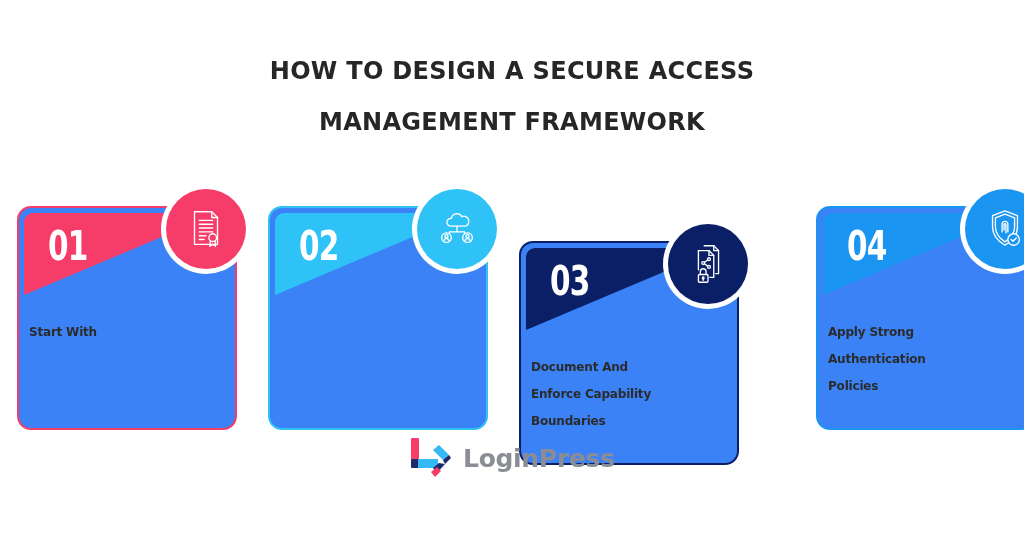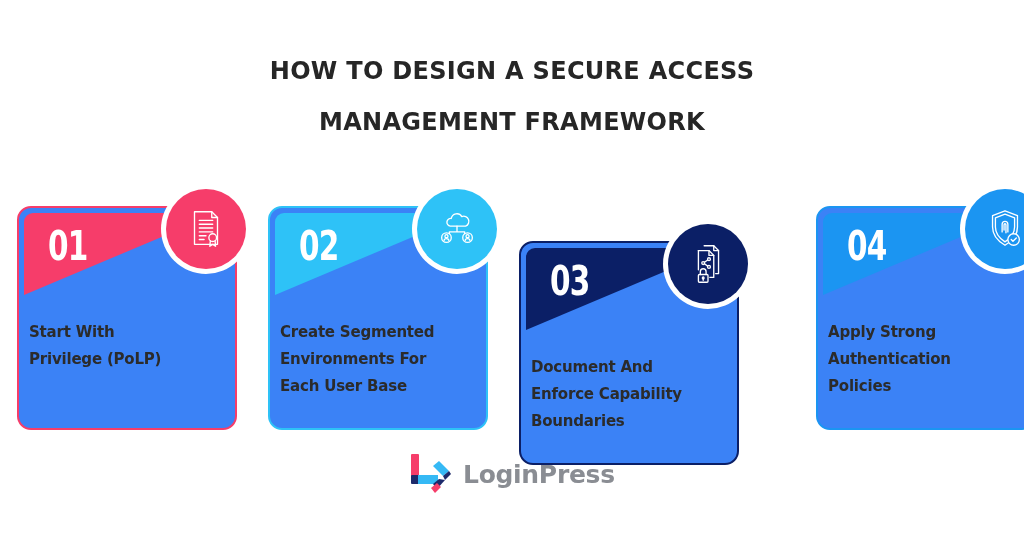--- a/index.html
+++ b/index.html
@@ -33,30 +33,30 @@
     border-radius: 50%; background: #ffffff;
   }
   .icon-circle {
     position: absolute; left: 5px; top: 5px; width: 80px; height: 80px; border-radius: 50%;
     background: var(--c); display: flex; align-items: center; justify-content: center;
   }
   .icon-circle svg { width: 46px; height: 46px; }
   .card-text {
     position: absolute; left: 10px; top: 111px; width: 205px;
     font-family: "DejaVu Sans", sans-serif; font-weight: bold;
-    font-size: 15px; line-height: 27px; color: #2b2b2b; letter-spacing: -0.2px;
+    font-size: 12px; line-height: 27px; color: #2b2b2b; letter-spacing: -0.2px;
   }
   .card-text span { display: block; white-space: nowrap; }
 
   .c1 { left: 17px; --c: #f63d6a; }
   .c2 { left: 268px; --c: #2ec2f7; }
   .c3 { left: 519px; margin-top: 35px; --c: #0b1f66; }
   .c4 { left: 816px; --c: #1b95f2; }
 
-  .logo { position: absolute; left: 409px; top: 454px; height: 40px; display: flex; align-items: center; }
+  .logo { position: absolute; left: 409px; top: 438px; height: 40px; display: flex; align-items: center; }
   .logo svg { width: 44px; height: 44px; }
   .logo-text {
     margin-left: 10px; font-family: "DejaVu Sans", sans-serif; font-size: 25px; font-weight: 600;
     color: #8a8d93; letter-spacing: -0.3px;
   }
 </style>
 </head>
 <body>
 
 <div class="title">
@@ -73,45 +73,39 @@
         <path d="M12 6 H30 L36 12 V40 H12 Z"></path>
         <path d="M30 6 V12 H36"></path>
         <path d="M17 15 H31 M17 19 H31 M17 23 H31 M17 27 H31 M17 31 H24 M17 35 H22"></path>
         <circle cx="31" cy="33" r="4"></circle>
         <path d="M28.5 36.5 L28 42 L31 40 L34 42 L33.5 36.5"></path>
       </svg>
     </div>
   </div>
   <div class="card-text">
     <span>Start With</span>
-    <span>Privilege (PoLP)</span>
   </div>
 </div>
 
 <div class="card c2">
   <div class="ribbon"></div>
   <div class="num">02</div>
   <div class="icon-ring">
     <div class="icon-circle">
       <svg viewBox="0 0 48 48" fill="none" stroke="#fff" stroke-width="1.4" stroke-linecap="round" stroke-linejoin="round">
         <path d="M17 21 a4 4 0 0 1 1 -8 a6 6 0 0 1 11 -2 a5 5 0 0 1 4 10 Z"></path>
         <path d="M24 21 V27 M16 27 H32 M16 27 V29 M32 27 V29"></path>
         <circle cx="13" cy="33" r="5"></circle>
         <circle cx="13" cy="31.5" r="1.6"></circle>
         <path d="M10.5 36 a2.5 2 0 0 1 5 0"></path>
         <circle cx="35" cy="33" r="5"></circle>
         <circle cx="35" cy="31.5" r="1.6"></circle>
         <path d="M32.5 36 a2.5 2 0 0 1 5 0"></path>
       </svg>
     </div>
-  </div>
-  <div class="card-text">
-    <span>Create Segmented</span>
-    <span>Environments For</span>
-    <span>Each User Base</span>
   </div>
 </div>
 
 <div class="card c3">
   <div class="ribbon"></div>
   <div class="num">03</div>
   <div class="icon-ring">
     <div class="icon-circle">
       <svg viewBox="0 0 48 48" fill="none" stroke="#fff" stroke-width="1.4" stroke-linecap="round" stroke-linejoin="round">
         <path d="M20 5 H30 L35 10 V34 H32"></path>

